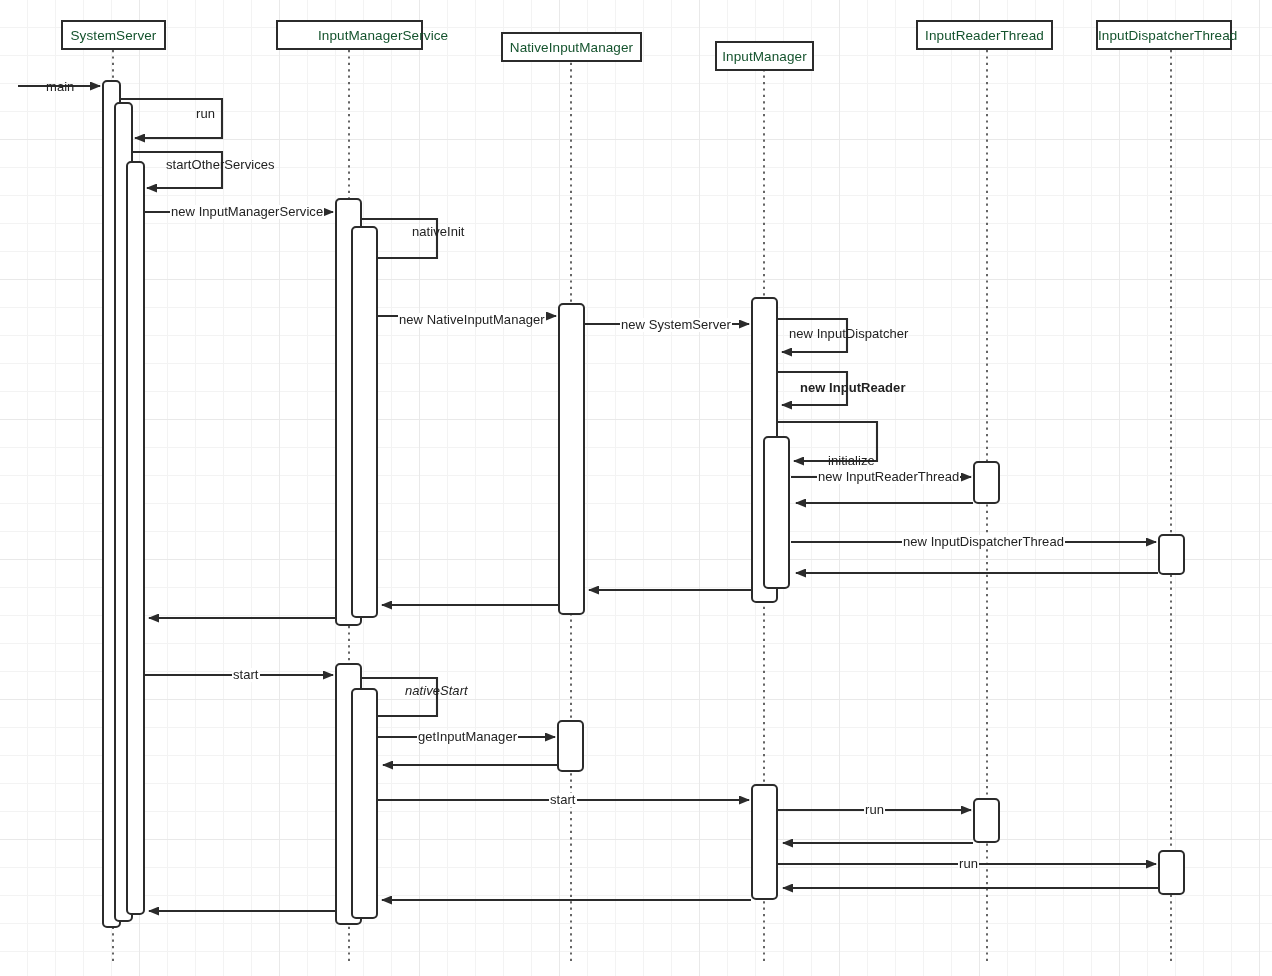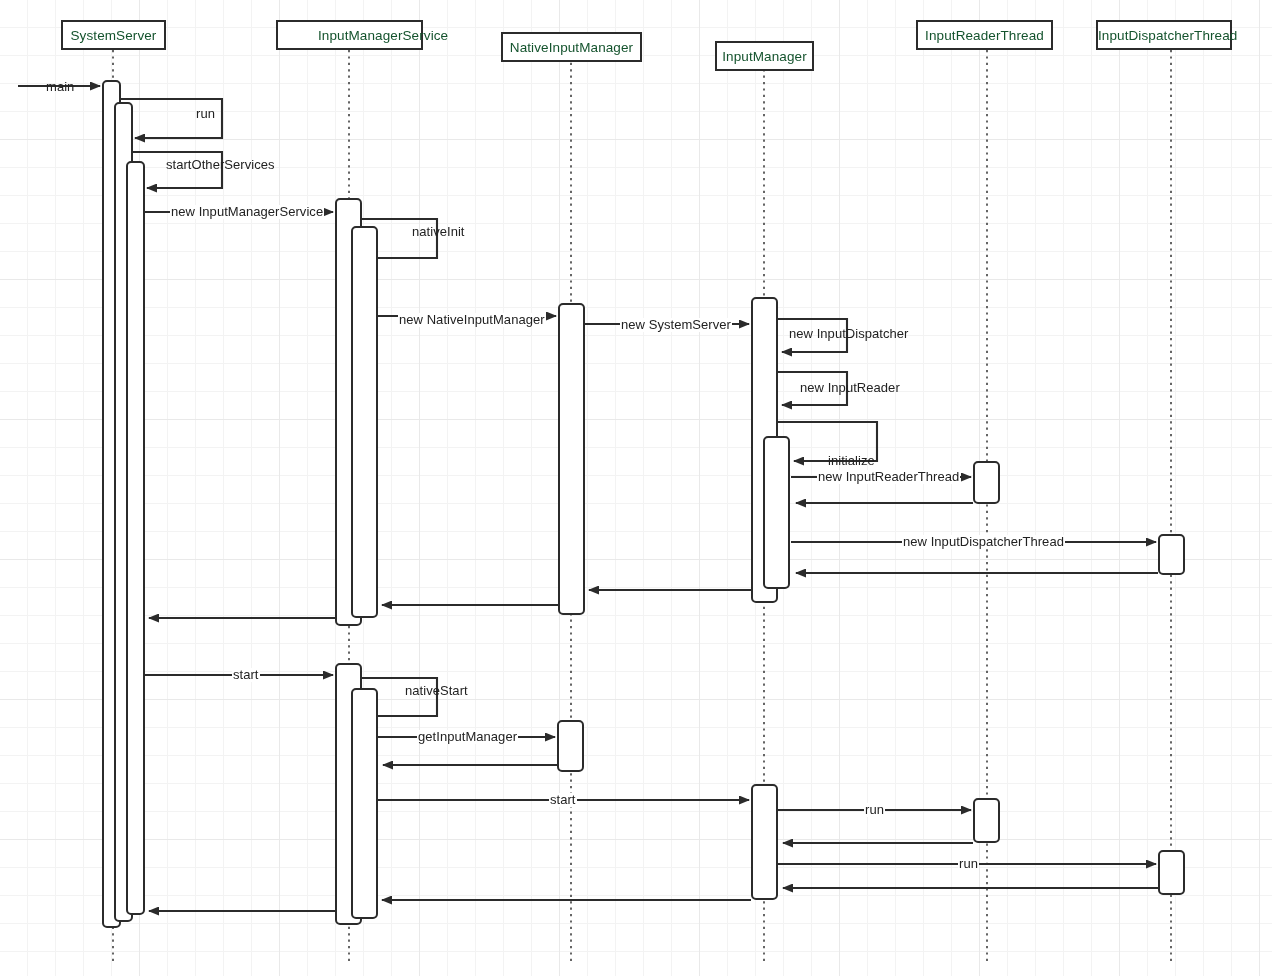--- a/index.html
+++ b/index.html
@@ -199,31 +199,31 @@
   <div class="msg-label" style="left:170px; top:205px; background:#ffffff; padding:0 1px;"><span>new InputManagerService</span></div>
 
   <div class="msg-label" style="left:412px; top:225px;"><span>nativeInit</span></div>
 
   <div class="msg-label" style="left:398px; top:313px; background:#ffffff; padding:0 1px;"><span>new NativeInputManager</span></div>
 
   <div class="msg-label" style="left:620px; top:318px; background:#ffffff; padding:0 1px;"><span>new SystemServer</span></div>
 
   <div class="msg-label" style="left:789px; top:327px;"><span>new InputDispatcher</span></div>
 
-  <div class="msg-label" style="left:800px; top:381px;"><span>new InputReader</span></div>
+  <div class="msg-label" style="left:800px; top:381px;font-weight:bold;"><span>new InputReader</span></div>
 
   <div class="msg-label" style="left:828px; top:442px;margin-top:12px;"><span>initialize</span></div>
 
   <div class="msg-label" style="left:817px; top:470px; background:#ffffff; padding:0 1px;"><span>new InputReaderThread</span></div>
 
   <div class="msg-label" style="left:902px; top:535px; background:#ffffff; padding:0 1px;"><span>new InputDispatcherThread</span></div>
 
   <div class="msg-label" style="left:232px; top:668px; background:#ffffff; padding:0 1px;"><span>start</span></div>
 
-  <div class="msg-label" style="left:405px; top:684px;"><span>nativeStart</span></div>
+  <div class="msg-label" style="left:405px; top:684px;font-style:italic;"><span>nativeStart</span></div>
 
   <div class="msg-label" style="left:417px; top:730px; background:#ffffff; padding:0 1px;"><span>getInputManager</span></div>
 
   <div class="msg-label" style="left:549px; top:793px; background:#ffffff; padding:0 1px;"><span>start</span></div>
 
   <div class="msg-label" style="left:864px; top:803px; background:#ffffff; padding:0 1px;"><span>run</span></div>
 
   <div class="msg-label" style="left:958px; top:857px; background:#ffffff; padding:0 1px;"><span>run</span></div>
 
 </div>

